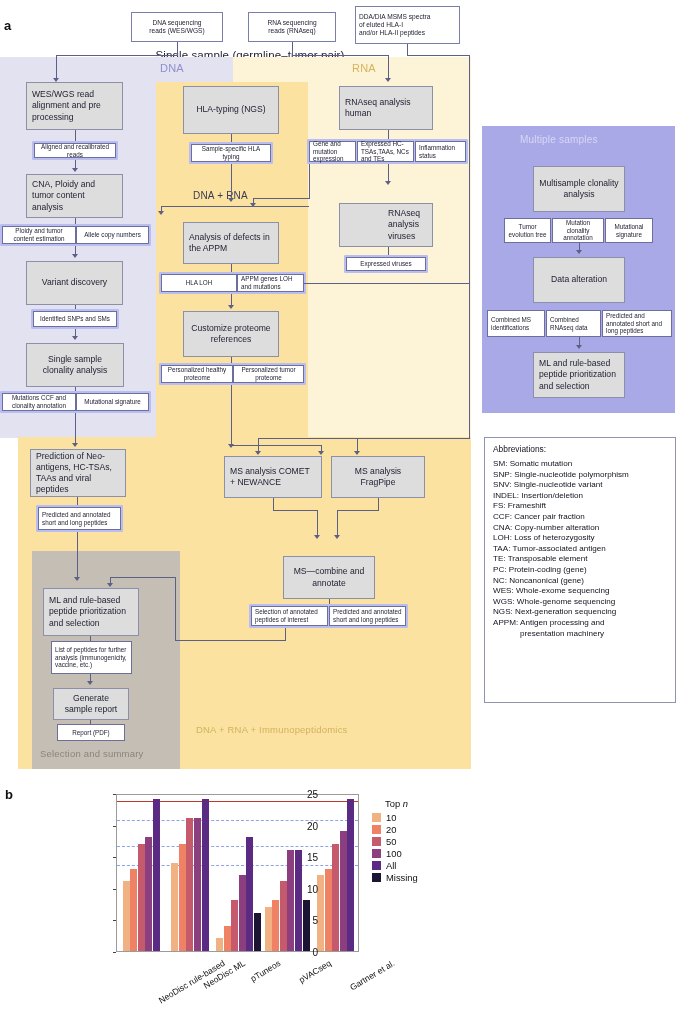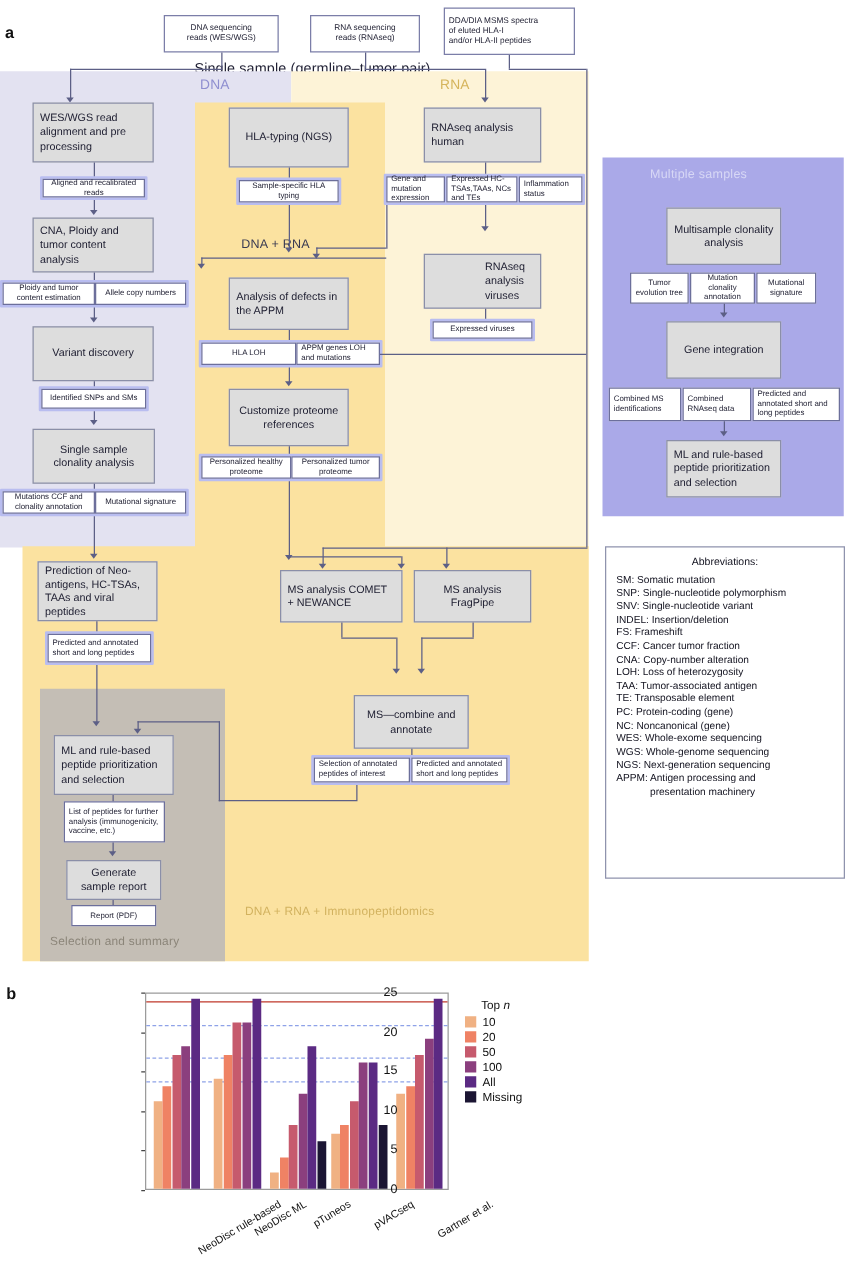--- a/index.html
+++ b/index.html
@@ -95,21 +95,21 @@
     border-top:4px solid #5c5f86;
   }
 
   
   #abbrev-box {
     position:absolute; left:484px; top:437px; width:192px; height:266px;
     border:1px solid #8f93ad; background:#ffffff;
     padding:6px 8px;
     font-size:8.1px; line-height:1.31; color:#12121f;
   }
-  #abbrev-title { text-align:center; margin-bottom:4px; font-size:8.4px;}
+  #abbrev-title { text-align:left; margin-bottom:4px; font-size:8.4px;}
   #abbrev-list { margin:0; padding:0; list-style:none; }
   #abbrev-list li { white-space:pre-wrap; }
 
   
   #chart-wrap { position:absolute; left:0px; top:780px; width:682px; height:244px; }
   #plot {
     position:absolute; left:116px; top:14px; width:243px; height:158px;
     border:1px solid #9b9b9b; background:#ffffff;
   }
   .gridline { position:absolute; left:0; width:100%; height:0; border-top:1px dashed #8ea2e8; }
@@ -298,38 +298,38 @@
   <div class="wbox center" style="left:57px;top:724px;width:68px;height:17px;">Report (PDF)</div>
   <div class="ln lnv" style="left:90px;top:720px;height:4px;"></div>
 
   <div class="box big center" style="left:533px;top:166px;width:92px;height:46px;">Multisample clonality analysis</div>
   <div class="wbox center" style="left:504px;top:218px;width:47px;height:25px;">Tumor evolution tree</div>
   <div class="wbox center" style="left:552px;top:218px;width:52px;height:25px;">Mutation clonality annotation</div>
   <div class="wbox center" style="left:605px;top:218px;width:48px;height:25px;">Mutational signature</div>
   <div class="ln lnv" style="left:579px;top:243px;height:8px;"></div>
   <div class="arrow" style="left:576px;top:250px;"></div>
 
-  <div class="box big center" style="left:533px;top:257px;width:92px;height:46px;">Gene integration</div>
+  <div class="box big center" style="left:533px;top:257px;width:92px;height:46px;">Data alteration</div>
   <div class="wbox" style="left:487px;top:310px;width:58px;height:27px;">Combined MS identifications</div>
   <div class="wbox" style="left:546px;top:310px;width:55px;height:27px;">Combined RNAseq data</div>
   <div class="wbox" style="left:602px;top:310px;width:70px;height:27px;">Predicted and annotated short and long peptides</div>
   <div class="ln lnv" style="left:579px;top:337px;height:9px;"></div>
   <div class="arrow" style="left:576px;top:345px;"></div>
 
   <div class="box big" style="left:533px;top:352px;width:92px;height:46px;">ML and rule-based peptide prioritization and selection</div>
 
   <div id="abbrev-box">
     <div id="abbrev-title">Abbreviations:</div>
     <ul id="abbrev-list">
         <li>SM: Somatic mutation</li>
         <li>SNP: Single-nucleotide polymorphism</li>
         <li>SNV: Single-nucleotide variant</li>
         <li>INDEL: Insertion/deletion</li>
         <li>FS: Frameshift</li>
-        <li>CCF: Cancer tumor fraction</li>
+        <li>CCF: Cancer pair fraction</li>
         <li>CNA: Copy-number alteration</li>
         <li>LOH: Loss of heterozygosity</li>
         <li>TAA: Tumor-associated antigen</li>
         <li>TE: Transposable element</li>
         <li>PC: Protein-coding (gene)</li>
         <li>NC: Noncanonical (gene)</li>
         <li>WES: Whole-exome sequencing</li>
         <li>WGS: Whole-genome sequencing</li>
         <li>NGS: Next-generation sequencing</li>
         <li>APPM: Antigen processing and

